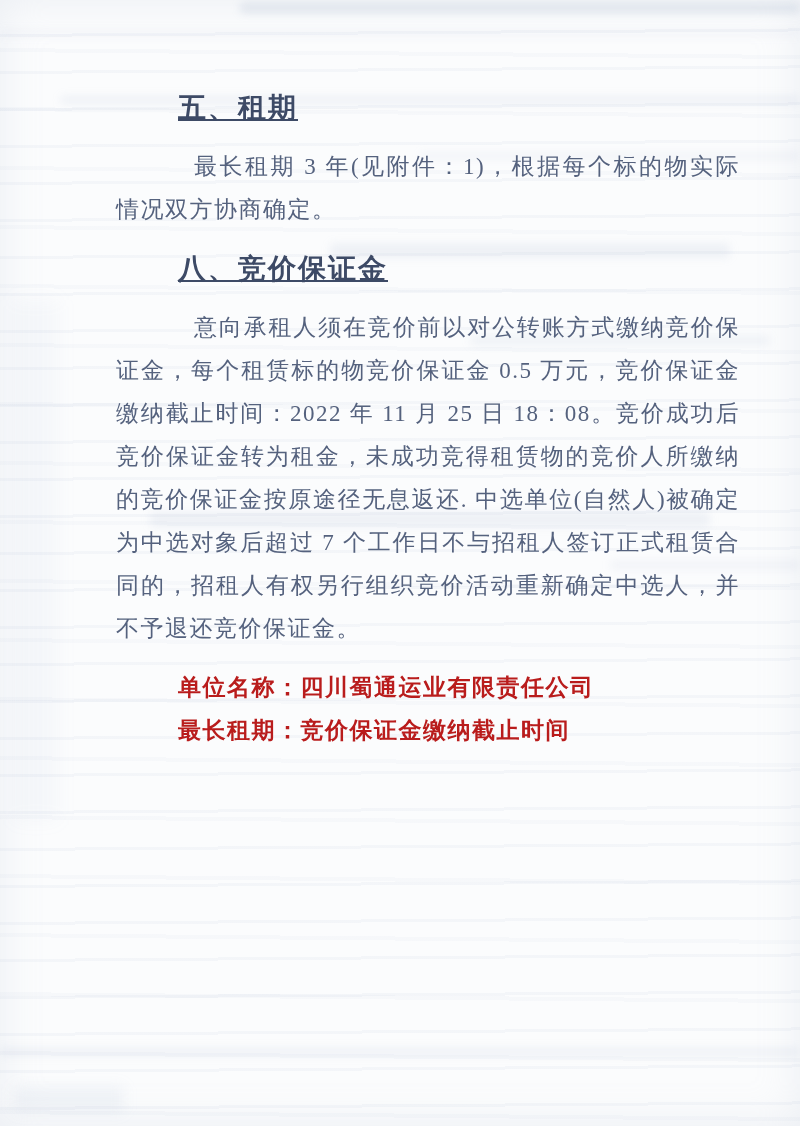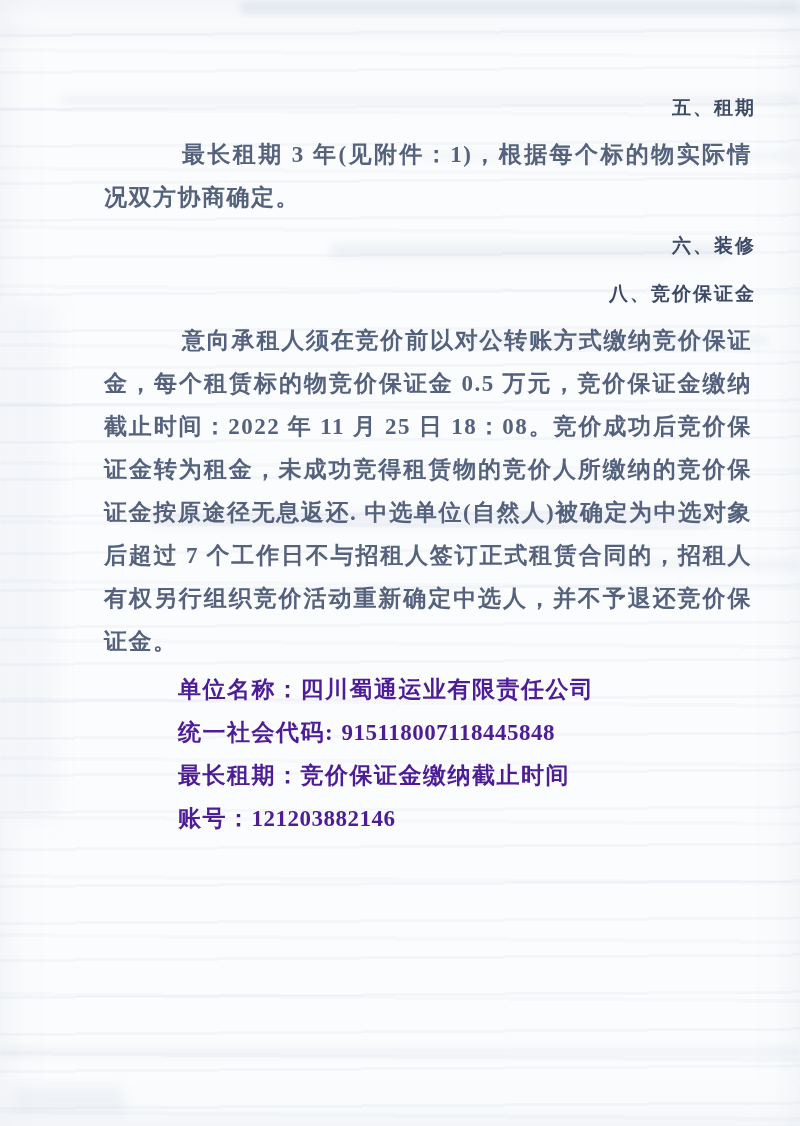--- a/index.html
+++ b/index.html
@@ -53,37 +53,37 @@
     color: #55627e;
     font-size: 23px;
     line-height: 43px;
     text-align: justify;
     text-justify: inter-ideograph;
     letter-spacing: 1.5px;
   }
   .section-heading {
     margin: 5px 0 0 0;
     padding-left: 78px;
-    font-size: 19px;
+    font-size: 28px;
     font-weight: bold;
     color: #3d4a66;
     letter-spacing: 2px;
-    text-align: right;
+    text-align: left;
+    text-decoration: underline;
   }
   .section-heading.first { margin-top: 0; }
   .section-body {
-    margin: 4px;
+    margin: 16px;
     text-indent: 78px;
-    font-weight: bold;
   }
   .bank-info {
     margin-top: 5px;
     padding-left: 78px;
     font-weight: 600;
-    color: #4c1d95;
+    color: #b91c1c;
     text-align: left;
   }
   .bank-line { margin: 0; }
   .bank-line .num { letter-spacing: 0.5px; }
 </style>
 </head>
 <body>
 
 <div class="page">
   <div class="texture"></div>
@@ -97,27 +97,24 @@
   <div class="blotch b8"></div>
   <div class="blotch b9"></div>
   <div class="blotch b10"></div>
   <div class="blotch b11"></div>
 
   <div class="content">
 
     <h2 class="section-heading first">五、租期</h2>
     <p class="section-body">最长租期 3 年(见附件：1)，根据每个标的物实际情况双方协商确定。</p>
 
-    <h2 class="section-heading">六、装修</h2>
 
 
     <h2 class="section-heading">八、竞价保证金</h2>
     <p class="section-body">意向承租人须在竞价前以对公转账方式缴纳竞价保证金，每个租赁标的物竞价保证金 0.5 万元，竞价保证金缴纳截止时间：2022 年 11 月 25 日 18：08。竞价成功后竞价保证金转为租金，未成功竞得租赁物的竞价人所缴纳的竞价保证金按原途径无息返还. 中选单位(自然人)被确定为中选对象后超过 7 个工作日不与招租人签订正式租赁合同的，招租人有权另行组织竞价活动重新确定中选人，并不予退还竞价保证金。</p>
 
     <div class="bank-info">
       <p class="bank-line"><span>单位名称：</span><span>四川蜀通运业有限责任公司</span></p>
-      <p class="bank-line"><span>统一社会代码: </span><span class="num">915118007118445848</span></p>
       <p class="bank-line"><span>最长租期：</span><span>竞价保证金缴纳截止时间</span></p>
-      <p class="bank-line"><span>账号：</span><span class="num">121203882146</span></p>
     </div>
 
   </div>
 </div>
 
 </body></html>

